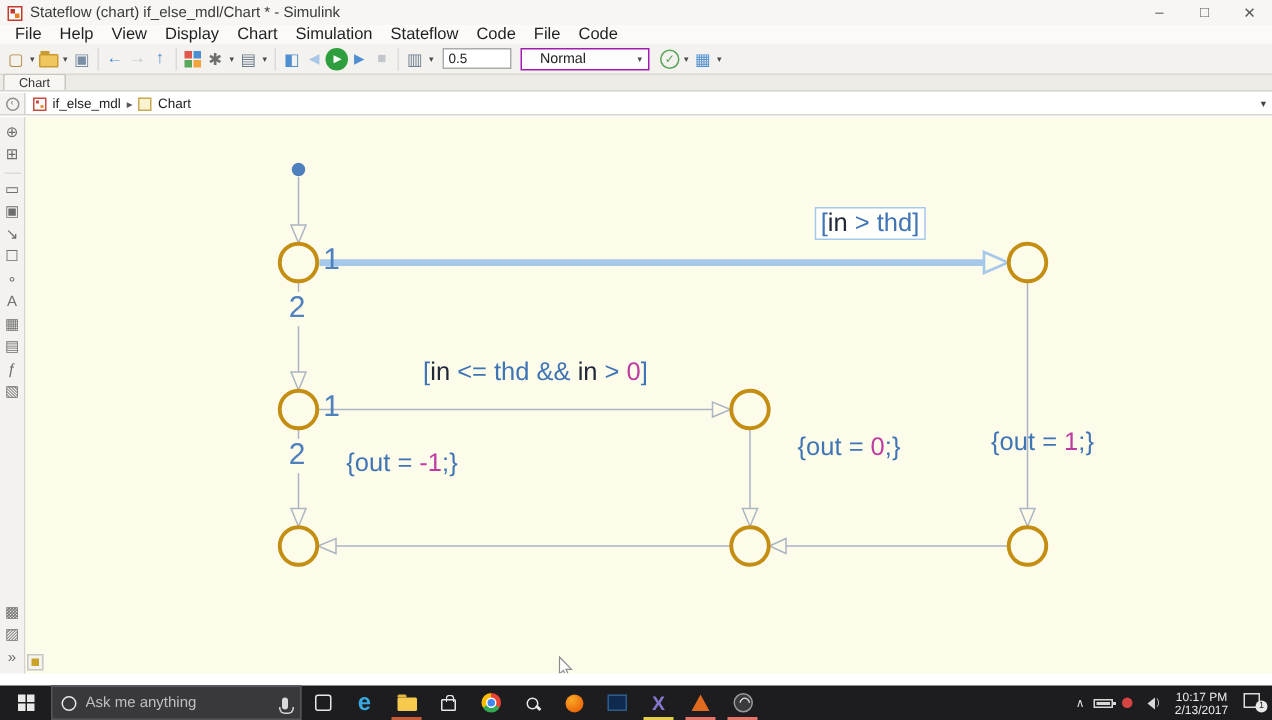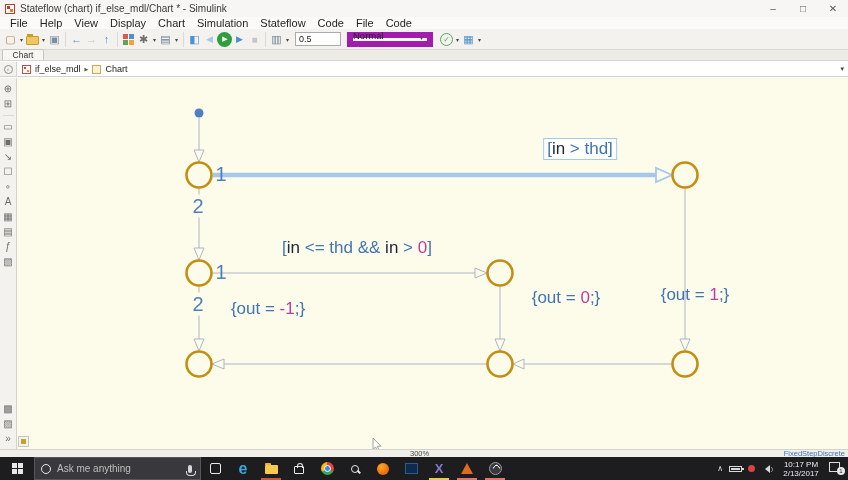--- a/index.html
+++ b/index.html
@@ -49,22 +49,22 @@
   .minifolder::before { content:""; position:absolute; top:-3px; left:0; width:6px; height:2px;
           background:#C99B2F; }
   .libgrid { display:grid; grid-template-columns:5px 5px; grid-template-rows:5px 5px; gap:1px; }
   .libgrid i { display:block; }
   .libgrid i:nth-child(1){background:#E2574C}.libgrid i:nth-child(2){background:#4D8FD1}
   .libgrid i:nth-child(3){background:#58A55C}.libgrid i:nth-child(4){background:#F2A33C}
   .runbtn { width:15px; height:15px; border-radius:50%; background:#2E9E3E; color:#fff;
             display:flex; align-items:center; justify-content:center; font-size:7px; padding-left:1px; }
   .stoptime { width:46px; height:14px; font-size:9px; border:1px solid #ABABAB; padding:0 3px;
             font-family:"Liberation Sans", sans-serif; color:#222; margin:0 6px 0 4px; }
-  .simmode { width:86px; height:15px; background:#FDFDFD; border:6px solid #a21caf; display:flex;
-            align-items:flex-end; font-size:9.5px; color:#222; padding-left:0; }
+  .simmode { width:86px; height:15px; background:#FDFDFD; border:1px solid #a21caf; display:flex;
+            align-items:center; font-size:9.5px; color:#222; padding-left:12px; }
   .simmode .caret { margin-left:auto; margin-right:2px; }
   .checkring { width:13px; height:13px; border:1.5px solid #58A55C; border-radius:50%; color:#58A55C;
             font-size:8px; display:flex; align-items:center; justify-content:center; }
 
   
   .tabbar { position:absolute; top:50px; left:0; right:0; height:11px; background:#EDEBE6;
             border-bottom:1px solid #D8D6D1; display:flex; align-items:flex-end; }
   .tab { margin-left:2px; width:42px; height:11px; background:#F8F6F2; border:1px solid #C8C6C1;
          border-bottom:none; border-radius:2px 2px 0 0; font-size:8.5px; color:#333;
          display:flex; align-items:center; justify-content:center; }
@@ -353,24 +353,20 @@
 
       <span class="pnum" style="left:204px; top:96px;">1</span>
       <span class="pnum pnum-bg" style="left:181px; top:128px;">2</span>
       <span class="pnum" style="left:204px; top:194px;">1</span>
       <span class="pnum pnum-bg" style="left:181px; top:226px;">2</span>
 
       <span class="mb-toggle"></span>
     </div>
   </div>
 
-  <div class="statusstrip">
-    <span class="zoomtxt">300%</span>
-    <span class="solvertxt">FixedStepDiscrete</span>
-  </div>
 
   <div class="taskbar">
     <div class="startbtn">
       <span class="winlogo">
           <i></i>
           <i></i>
           <i></i>
           <i></i>
         </span>
     </div>

